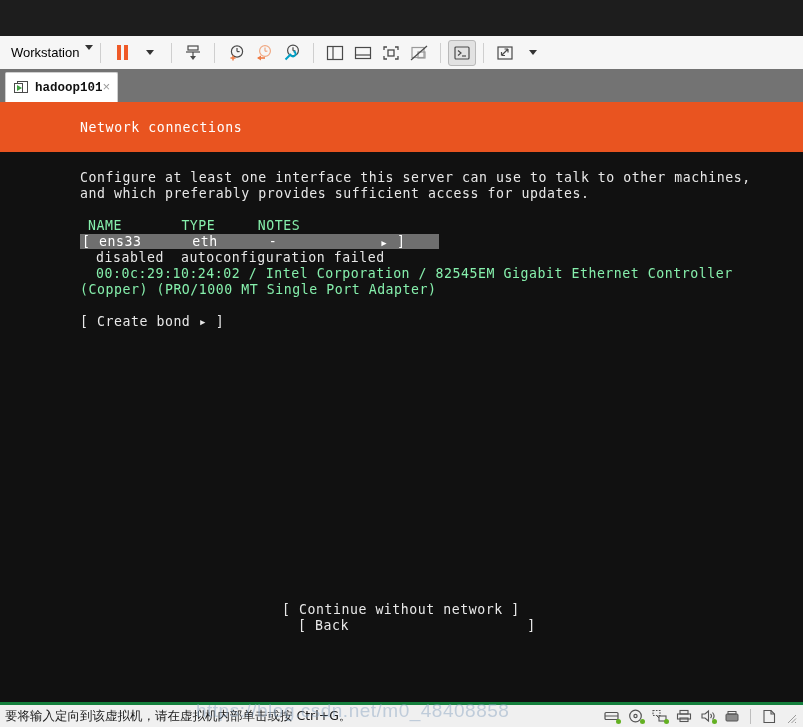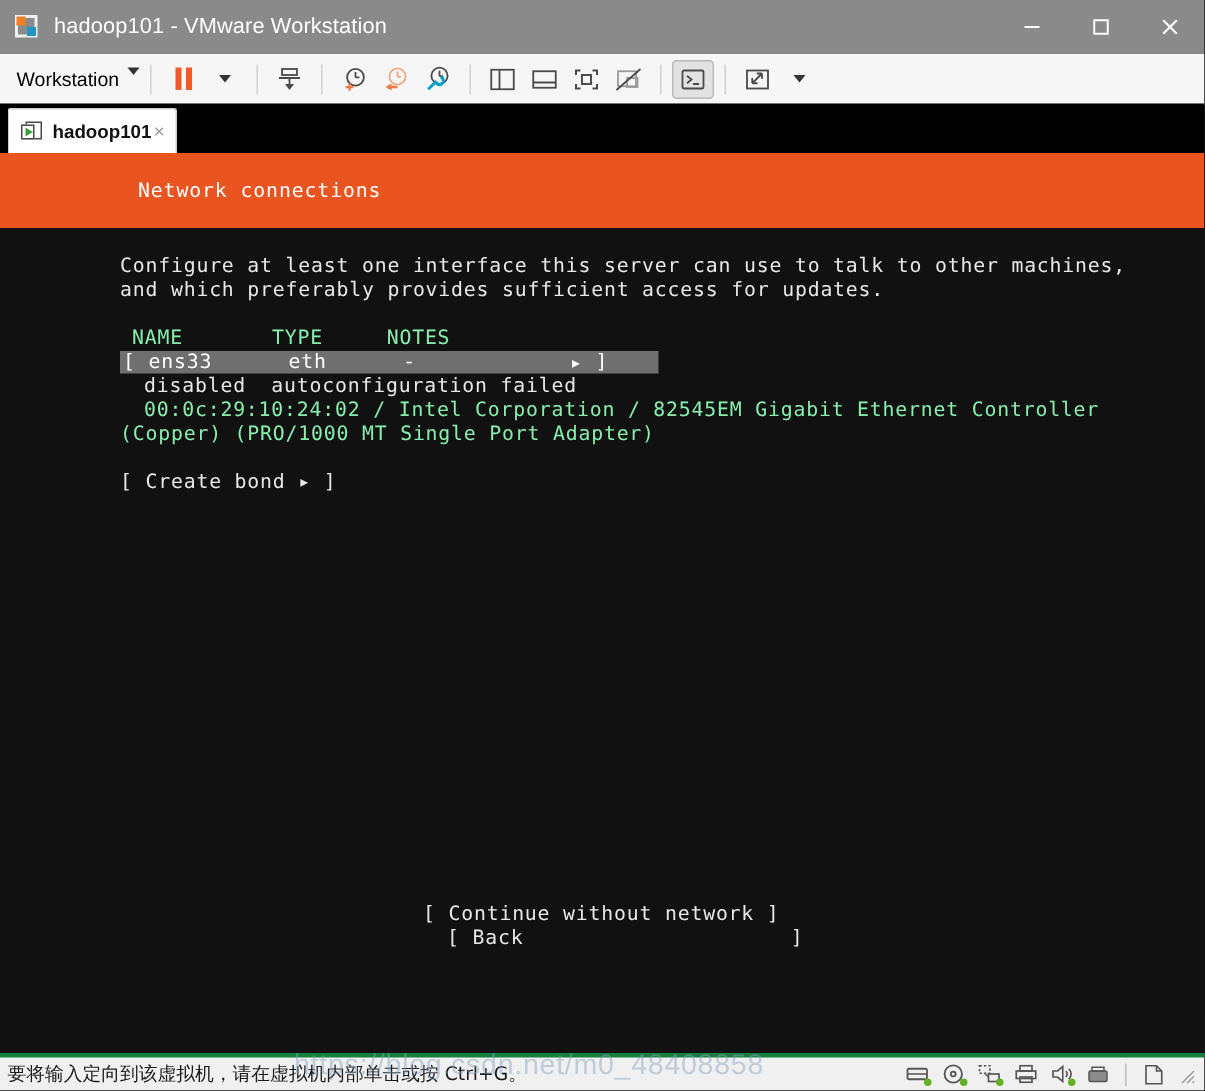--- a/index.html
+++ b/index.html
@@ -49,21 +49,22 @@
   .caret{width:0;height:0;border-left:4px solid transparent;border-right:4px solid transparent;border-top:5px solid #333;}
   .tb-sep{width:1px;height:20px;background:#cfcfcf;margin:0 7px;flex:none;}
   .tb-item{width:28px;height:26px;display:flex;align-items:center;justify-content:center;flex:none;}
   .tb-item.selected{background:#e2e2e2;border:1px solid #b9b9b9;border-radius:3px;box-sizing:border-box;}
   .pause-bars{display:flex;gap:3px;}
   .pause-bars i{display:block;width:4px;height:15px;background:#ef5a28;}
 
   
   .tabstrip{
     position:absolute;left:0;top:69px;width:803px;height:33px;
-    background:#000000;
+    background:#737373;
+    font-family:Liberation Mono, monospace;
   }
   .vmtab{
     position:absolute;left:5px;top:3px;width:113px;height:30px;
     background:#ffffff;border:1px solid #cfcfcf;border-bottom:none;
     border-radius:2px 2px 0 0;
     display:flex;align-items:center;box-sizing:border-box;
   }
   .vmtab-icon{width:15px;height:14px;margin-left:8px;margin-right:6px;position:relative;flex:none;}
   .vmtab-icon .o{position:absolute;left:3px;top:0;width:11px;height:12px;border:1.5px solid #4a4a4a;box-sizing:border-box;}
   .vmtab-icon .i{position:absolute;left:0;top:2px;width:9px;height:10px;border:1.5px solid #4a4a4a;background:#fff;box-sizing:border-box;}
@@ -76,21 +77,21 @@
     position:absolute;left:0;top:102px;width:803px;height:600px;
     background:#111111;overflow:hidden;
     font-family:"DejaVu Sans Mono","Liberation Mono",monospace;
   }
   .ubuntu-header{
     position:absolute;left:0;top:0;width:803px;height:50px;
     background:#e95420;
   }
   .ubuntu-header .ht{
     position:absolute;left:80px;top:18px;
-    font-size:13.2px;color:#ffffff;letter-spacing:0.6px;white-space:nowrap;margin-left:12px;
+    font-size:13.2px;color:#ffffff;letter-spacing:0.6px;white-space:nowrap;
   }
   .term{
     position:absolute;left:0;top:50px;width:803px;height:540px;
     color:#e8e8e8;font-size:13.2px;line-height:16px;letter-spacing:0.55px;
   }
   .tl{position:absolute;white-space:pre;}
   .dim{color:#86efac;}
   .selrow{
     position:absolute;left:80px;top:0;width:328px;height:15px;
     background:#6f6f6f;
@@ -120,46 +121,20 @@
     font-family:"Liberation Sans",sans-serif;
     white-space:nowrap;pointer-events:none;letter-spacing:0.5px;
   }
   .green-dot{position:absolute;right:-1px;bottom:0px;width:5px;height:5px;border-radius:50%;background:#63b022;}
 </style>
 </head>
 <body>
 
 <div id="app">
 
-  <div class="titlebar">
-    <div class="title-icon">
-      <div class="sq1"></div>
-        <div class="sq2"></div>
-        <div class="sq3"></div>
-    </div>
-    <div class="title-text">hadoop101 - VMware Workstation</div>
-    <div class="win-btns">
-      <div class="win-btn">
-        <svg width="12" height="12" viewBox="0 0 12 12">
-            <line x1="1" y1="6" x2="11" y2="6" stroke="#fff" stroke-width="1.3"></line>
-          </svg>
-      </div>
-      <div class="win-btn">
-        <svg width="12" height="12" viewBox="0 0 12 12">
-            <rect x="1.5" y="1.5" width="9" height="9" fill="none" stroke="#fff" stroke-width="1.3"></rect>
-          </svg>
-      </div>
-      <div class="win-btn">
-        <svg width="12" height="12" viewBox="0 0 12 12">
-            <line x1="1.5" y1="1.5" x2="10.5" y2="10.5" stroke="#fff" stroke-width="1.4"></line>
-            <line x1="10.5" y1="1.5" x2="1.5" y2="10.5" stroke="#fff" stroke-width="1.4"></line>
-          </svg>
-      </div>
-    </div>
-  </div>
 
   <div class="toolbar">
 
     <div class="tb-menu">
       <span>Workstation</span>
       <span class="caret"></span>
     </div>
 
     <div class="tb-sep"></div>
 

